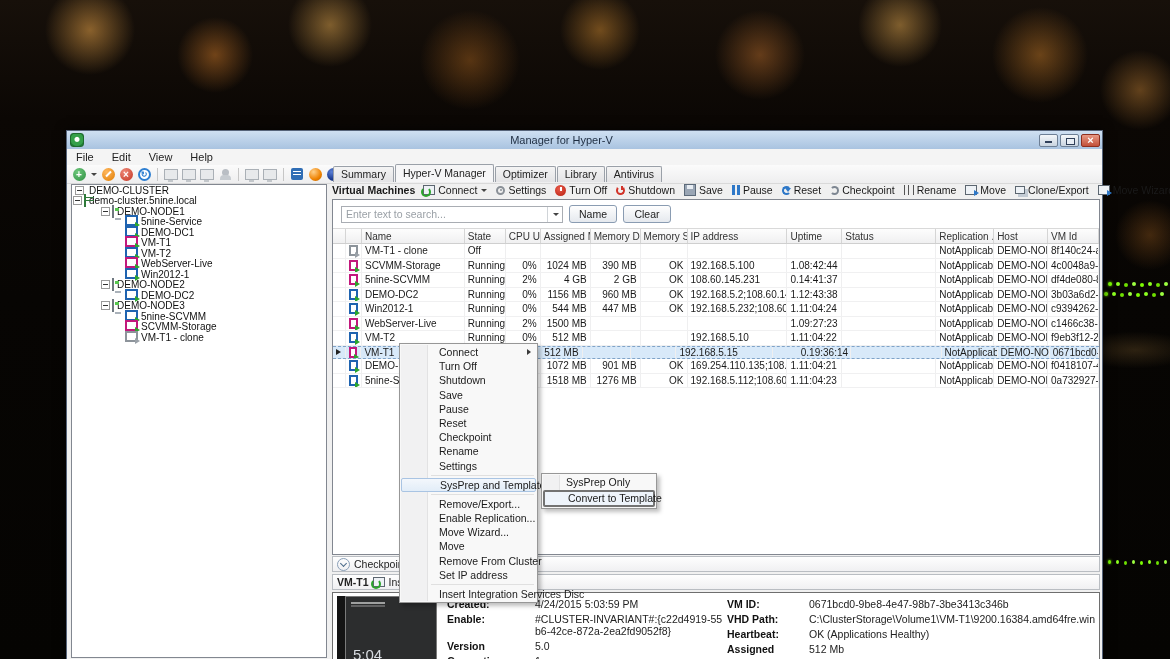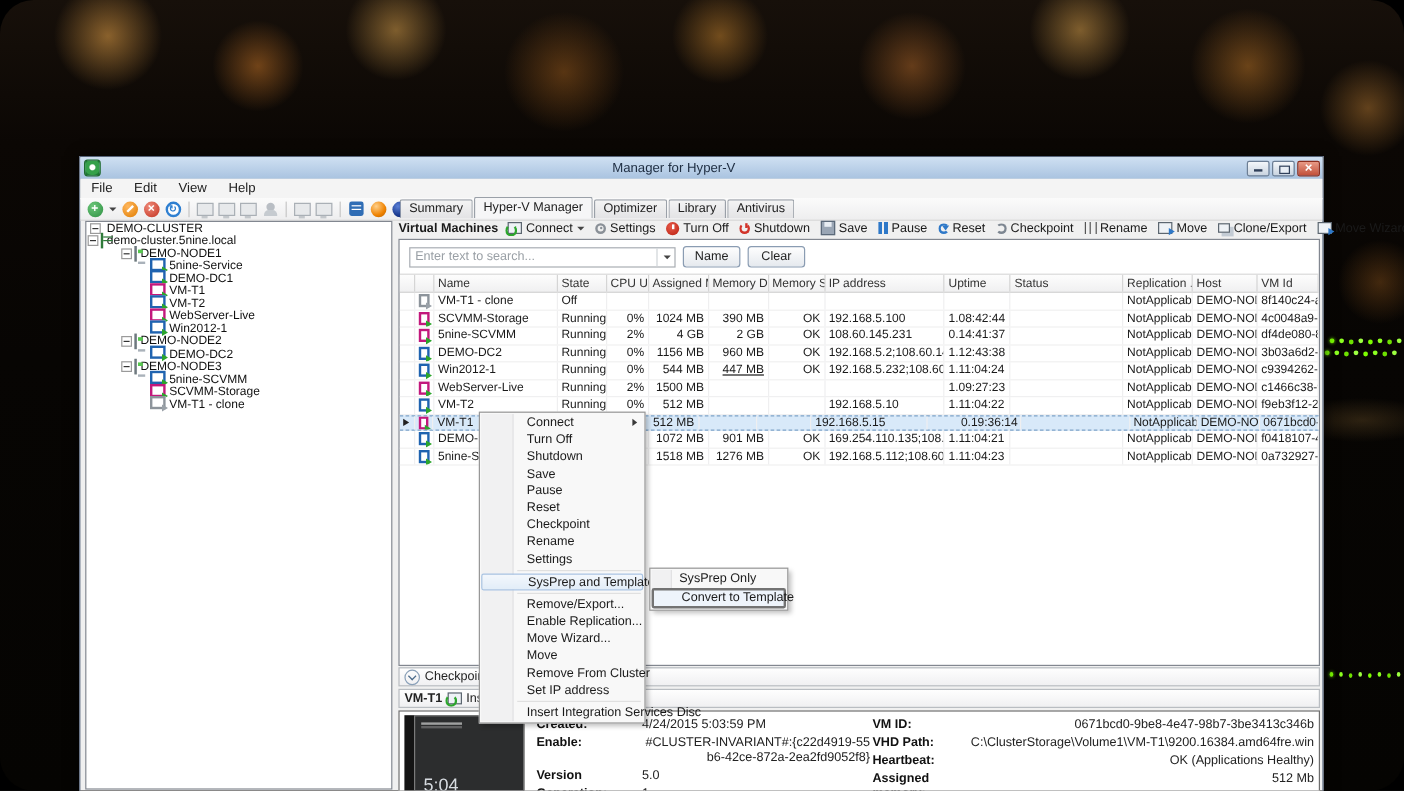--- a/index.html
+++ b/index.html
@@ -11,21 +11,20 @@
       radial-gradient(circle at 330px 25px, rgba(255,190,90,.45), transparent 42px),
       radial-gradient(circle at 470px 60px, rgba(220,130,40,.35), transparent 50px),
       radial-gradient(circle at 600px 30px, rgba(255,170,60,.40), transparent 40px),
       radial-gradient(circle at 760px 55px, rgba(255,150,60,.35), transparent 45px),
       radial-gradient(circle at 900px 25px, rgba(255,190,90,.45), transparent 42px),
       radial-gradient(circle at 1040px 55px, rgba(240,150,50,.40), transparent 48px),
       radial-gradient(circle at 1140px 90px, rgba(255,170,70,.35), transparent 40px),
       radial-gradient(circle at 1150px 235px, rgba(200,120,40,.30), transparent 35px),
       radial-gradient(ellipse at 1135px 350px, rgba(160,120,60,.25), transparent 60px),
       linear-gradient(180deg,#17100a 0%, #0b0704 18%, #070503 45%, #050402 100%);
-    border-radius: 28px;
   }
   .led-row{position:absolute;width:4px;height:4px;border-radius:50%;background:#7CFC00;
     box-shadow:0 0 3px #7CFC00, 8px 0 0 #8cff20, 16px 1px 0 #6ee000, 24px 0 0 #9cff40,
       32px 1px 0 #7CFC00, 40px 0 0 #8cff20, 48px 1px 0 #6ee000, 56px 0 0 #9cff40;}
   
   .win{position:absolute;left:66px;top:130px;width:1037px;height:532px;
     background:#f0f0f0;border:1px solid #56647a;box-shadow:0 0 10px rgba(0,0,0,.7);box-sizing:border-box;}
   .titlebar{position:absolute;left:0;top:0;right:0;height:18px;
     background:linear-gradient(#cfe0f2,#a9c3e0);display:flex;align-items:center;border-bottom:1px solid #8ea8c4;}
   .app-icon{width:12px;height:12px;margin-left:3px;border-radius:3px;border:1px solid #1e6b2e;
@@ -138,21 +137,21 @@
   .chev::after{content:"";position:absolute;left:3px;top:2.5px;width:4px;height:4px;border-right:1px solid #4a6a8a;border-bottom:1px solid #4a6a8a;transform:rotate(45deg);}
   .details{position:absolute;left:265px;top:461px;width:768px;bottom:1px;background:#fff;border:1px solid #6e6e6e;
     box-sizing:border-box;overflow:hidden;}
   .dstrip{position:absolute;left:4px;top:3px;width:8px;bottom:-10px;background:#141414;}
   .thumb{position:absolute;left:12px;top:3px;width:90px;height:80px;background:#2c2d2e;border:1px solid #7a7a7a;}
   .thumb .tiny{position:absolute;left:5px;top:5px;width:34px;height:2px;background:rgba(255,255,255,.55);box-shadow:0 3px 0 rgba(255,255,255,.25);}
   .thumb .time{position:absolute;left:7px;bottom:14px;font-size:15px;color:#d7dbe0;font-weight:300;}
   .fields{position:absolute;top:5px;font-size:10.5px;color:#111;}
   .frow{display:flex;margin-bottom:3px;}
   .flabel{font-weight:bold;flex:none;}
-  .fvalue{color:#222;text-align:right;}
+  .fvalue{color:#222;}
   .fields.fl{left:114px;width:278px;}
   .fields.fl .flabel{width:88px;}
   .fields.fl .fvalue{word-break:break-all;}
   .fields.fr{left:394px;right:4px;}
   .fields.fr .flabel{width:82px;}
   .fields.fr .fvalue{white-space:nowrap;overflow:hidden;flex:1;}
   
   .cmenu{position:absolute;left:399px;top:343px;width:139px;background:#f8f8f8;border:1px solid #979797;
     box-shadow:3px 3px 4px rgba(0,0,0,.25);box-sizing:border-box;padding:1px;z-index:10;}
   .cmenu::before{content:"";position:absolute;left:1px;top:1px;bottom:1px;width:26px;background:#f1f1f2;border-right:1px solid #e2e2e3;}
@@ -483,21 +482,21 @@
           </div>
           <div class="drow">
             <div class="dcell" style="width: 13px;"></div>
             <div class="dcell" style="width: 16px;">
               <span class="vmico"></span>
             </div>
             <div class="dcell" style="width: 103px;">Win2012-1</div>
             <div class="dcell" style="width: 41px;">Running</div>
             <div class="dcell r" style="width: 35px;">0%</div>
             <div class="dcell r" style="width: 50px;">544 MB</div>
-            <div class="dcell r" style="width: 50px; text-decoration: underline;">447 MB</div>
+            <div class="dcell r" style="width: 50px;">447 MB</div>
             <div class="dcell r" style="width: 47px;">OK</div>
             <div class="dcell" style="width: 100px;">192.168.5.232;108.60.1...</div>
             <div class="dcell" style="width: 55px;">1.11:04:24</div>
             <div class="dcell" style="width: 94px;"></div>
             <div class="dcell" style="width: 58px;">NotApplicable</div>
             <div class="dcell" style="width: 54px;">DEMO-NODE1</div>
             <div class="dcell" style="width: 51px;">c9394262-9d...</div>
           </div>
           <div class="drow">
             <div class="dcell" style="width: 13px;"></div>

